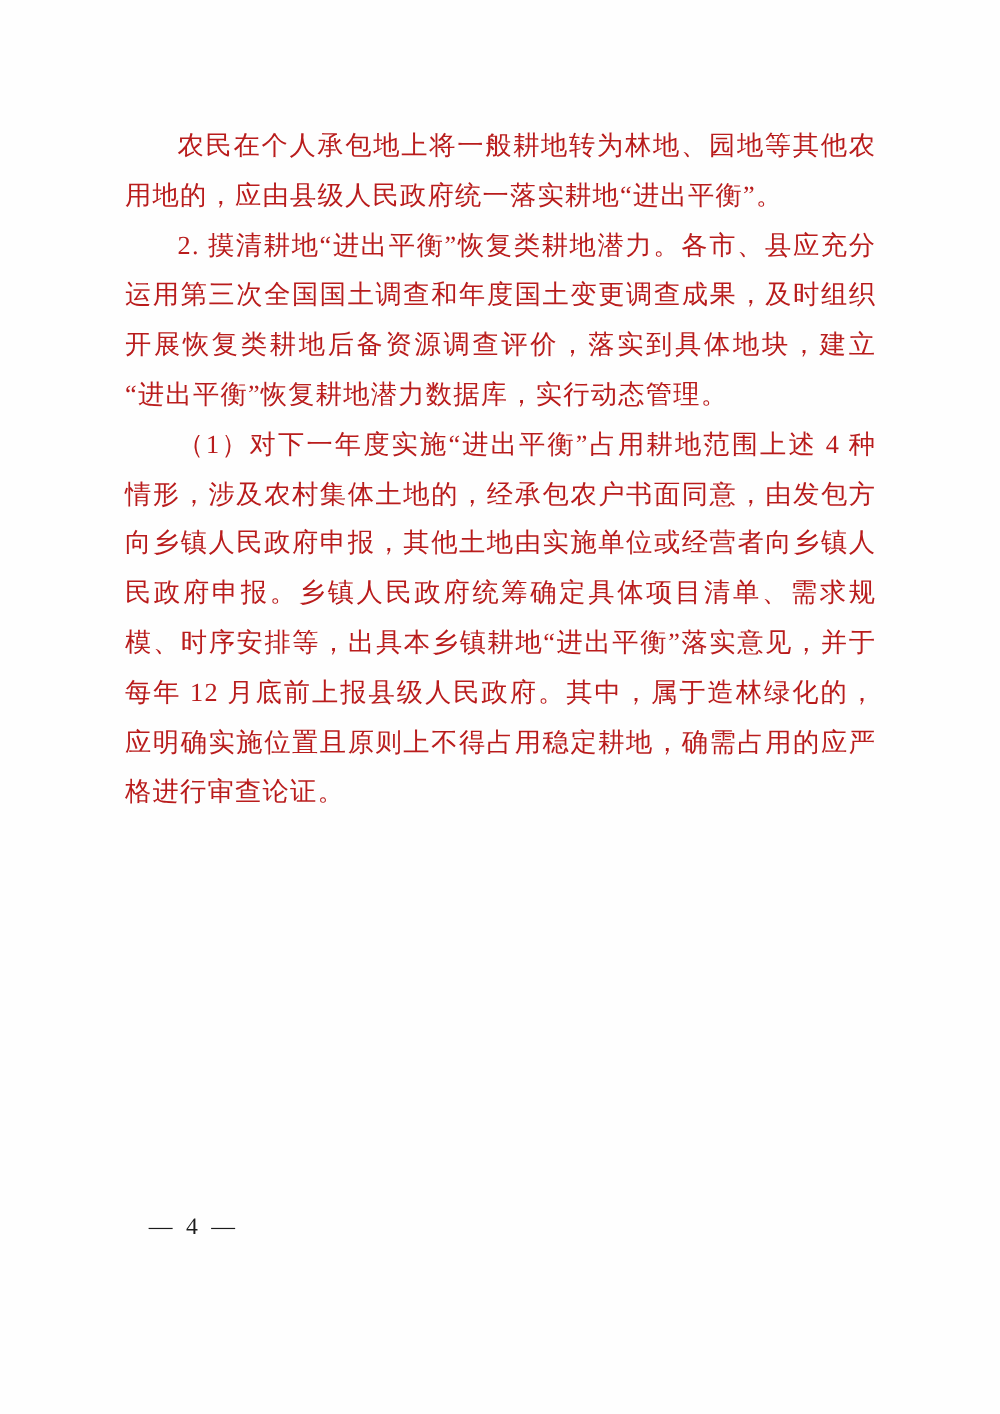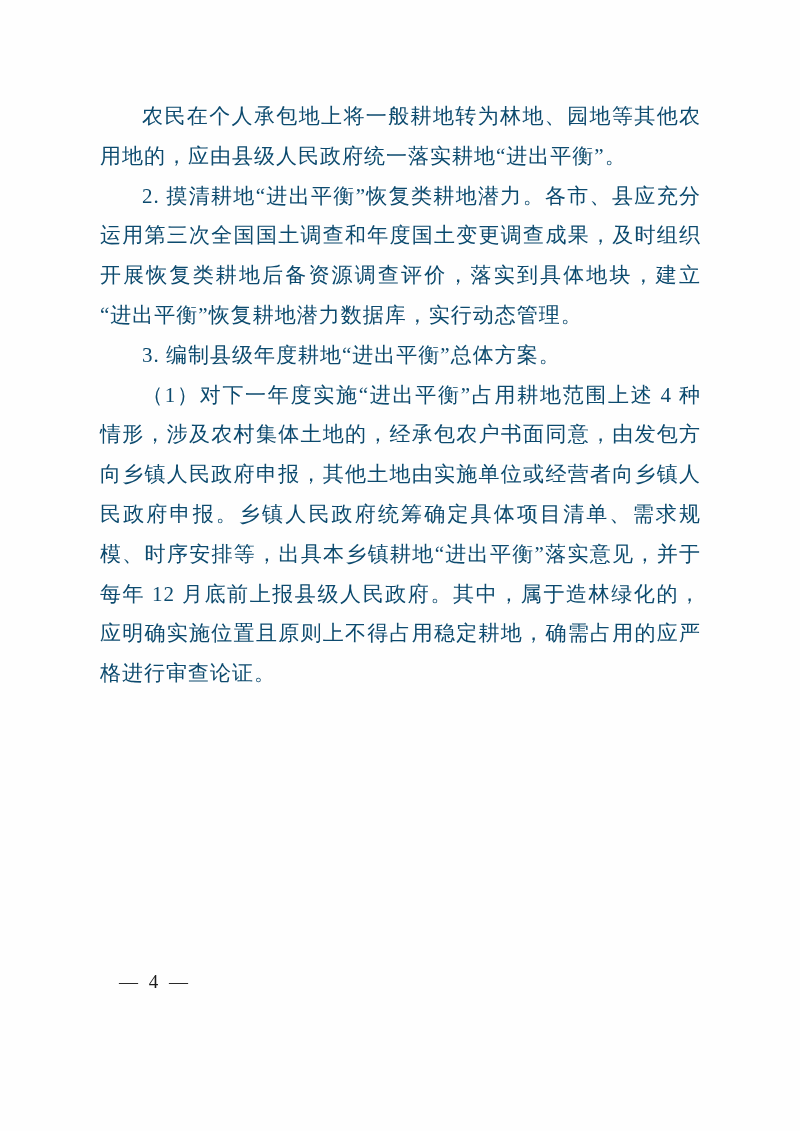--- a/index.html
+++ b/index.html
@@ -17,21 +17,21 @@
     width: 800px;
     height: 1131px;
     background: #fefefe;
     overflow: hidden;
   }
   .text-block {
     position: absolute;
     left: 100px;
     top: 97px;
     width: 601px;
-    color: #0c4a6e;
+    color: #b91c1c;
     font-size: 21px;
     line-height: 39.8px;
     letter-spacing: 1px;
     text-align: justify;
     text-justify: inter-character;
   }
   .text-block p {
     margin: 0;
     padding: 0;
     text-indent: 2em;
@@ -46,17 +46,16 @@
     white-space: pre;
   }
 </style>
 </head>
 <body>
 
 <div class="page">
   <div class="text-block">
     <p>农民在个人承包地上将一般耕地转为林地、园地等其他农用地的，应由县级人民政府统一落实耕地“进出平衡”。</p>
     <p>2. 摸清耕地“进出平衡”恢复类耕地潜力。各市、县应充分运用第三次全国国土调查和年度国土变更调查成果，及时组织开展恢复类耕地后备资源调查评价，落实到具体地块，建立“进出平衡”恢复耕地潜力数据库，实行动态管理。</p>
-    <p>3. 编制县级年度耕地“进出平衡”总体方案。</p>
     <p>（1）对下一年度实施“进出平衡”占用耕地范围上述 4 种情形，涉及农村集体土地的，经承包农户书面同意，由发包方向乡镇人民政府申报，其他土地由实施单位或经营者向乡镇人民政府申报。乡镇人民政府统筹确定具体项目清单、需求规模、时序安排等，出具本乡镇耕地“进出平衡”落实意见，并于每年 12 月底前上报县级人民政府。其中，属于造林绿化的，应明确实施位置且原则上不得占用稳定耕地，确需占用的应严格进行审查论证。</p>
   </div>
   <div class="page-footer">— 4 —</div>
 </div>
 
 </body></html>

